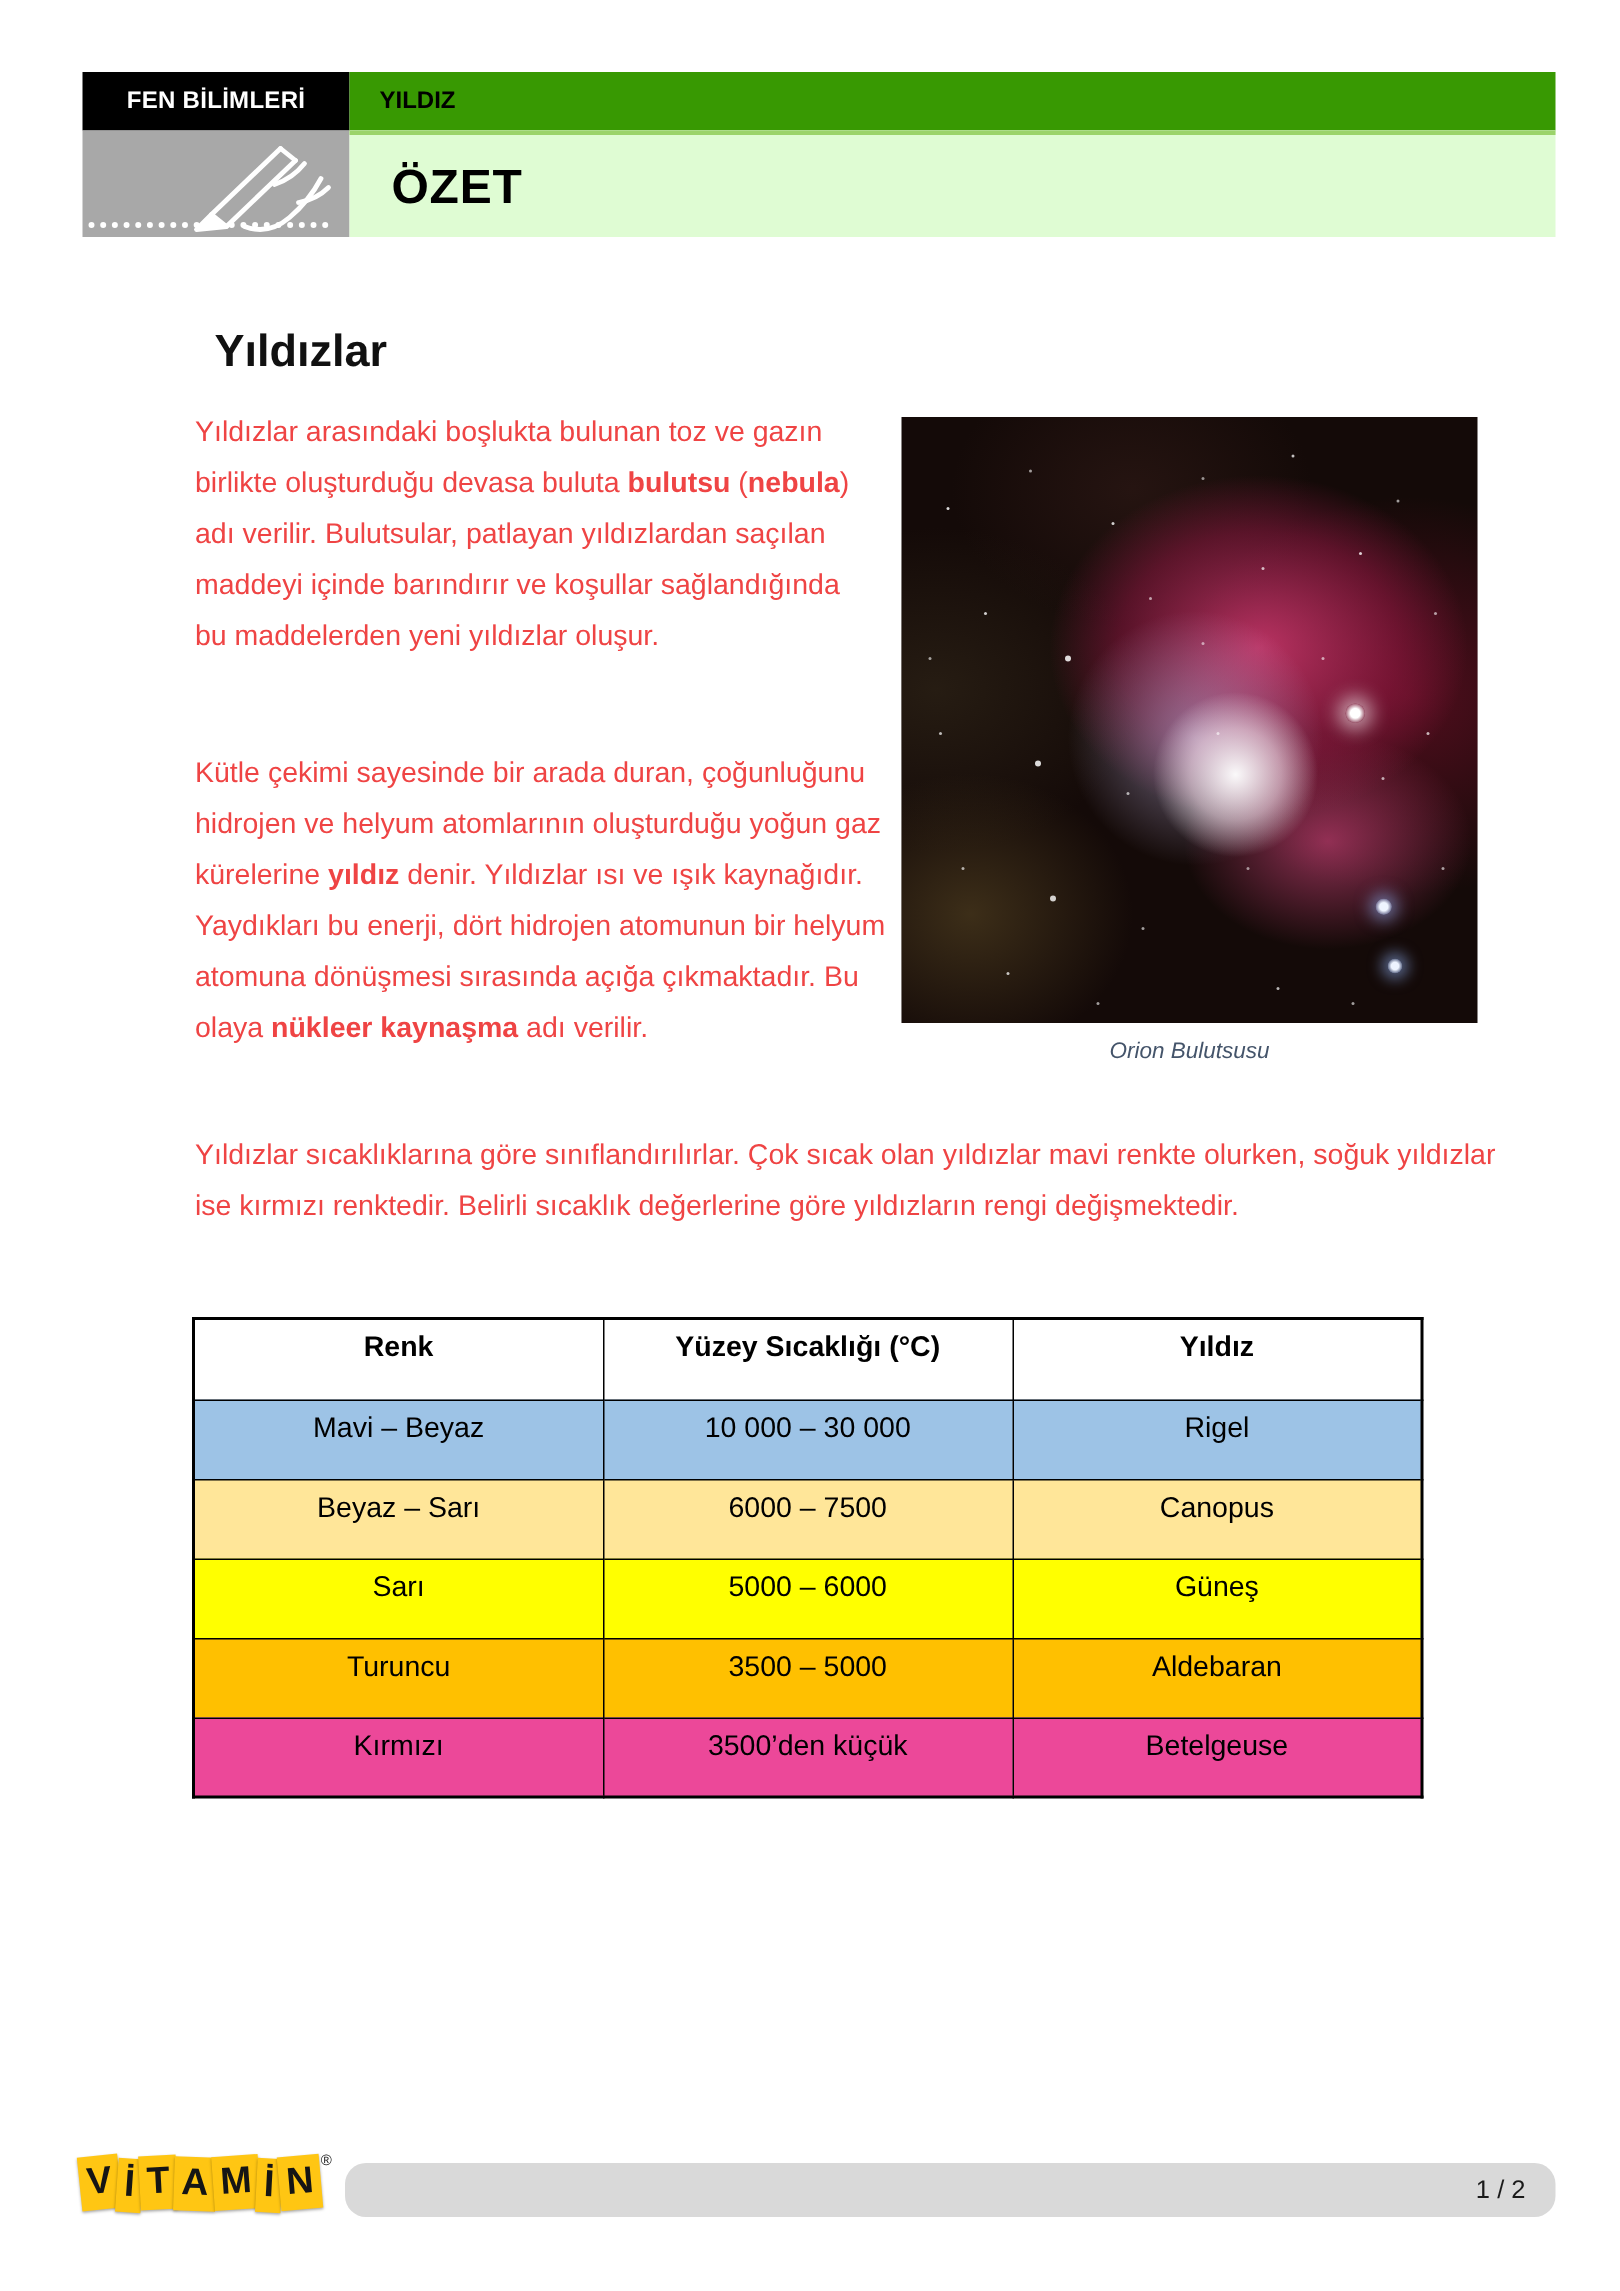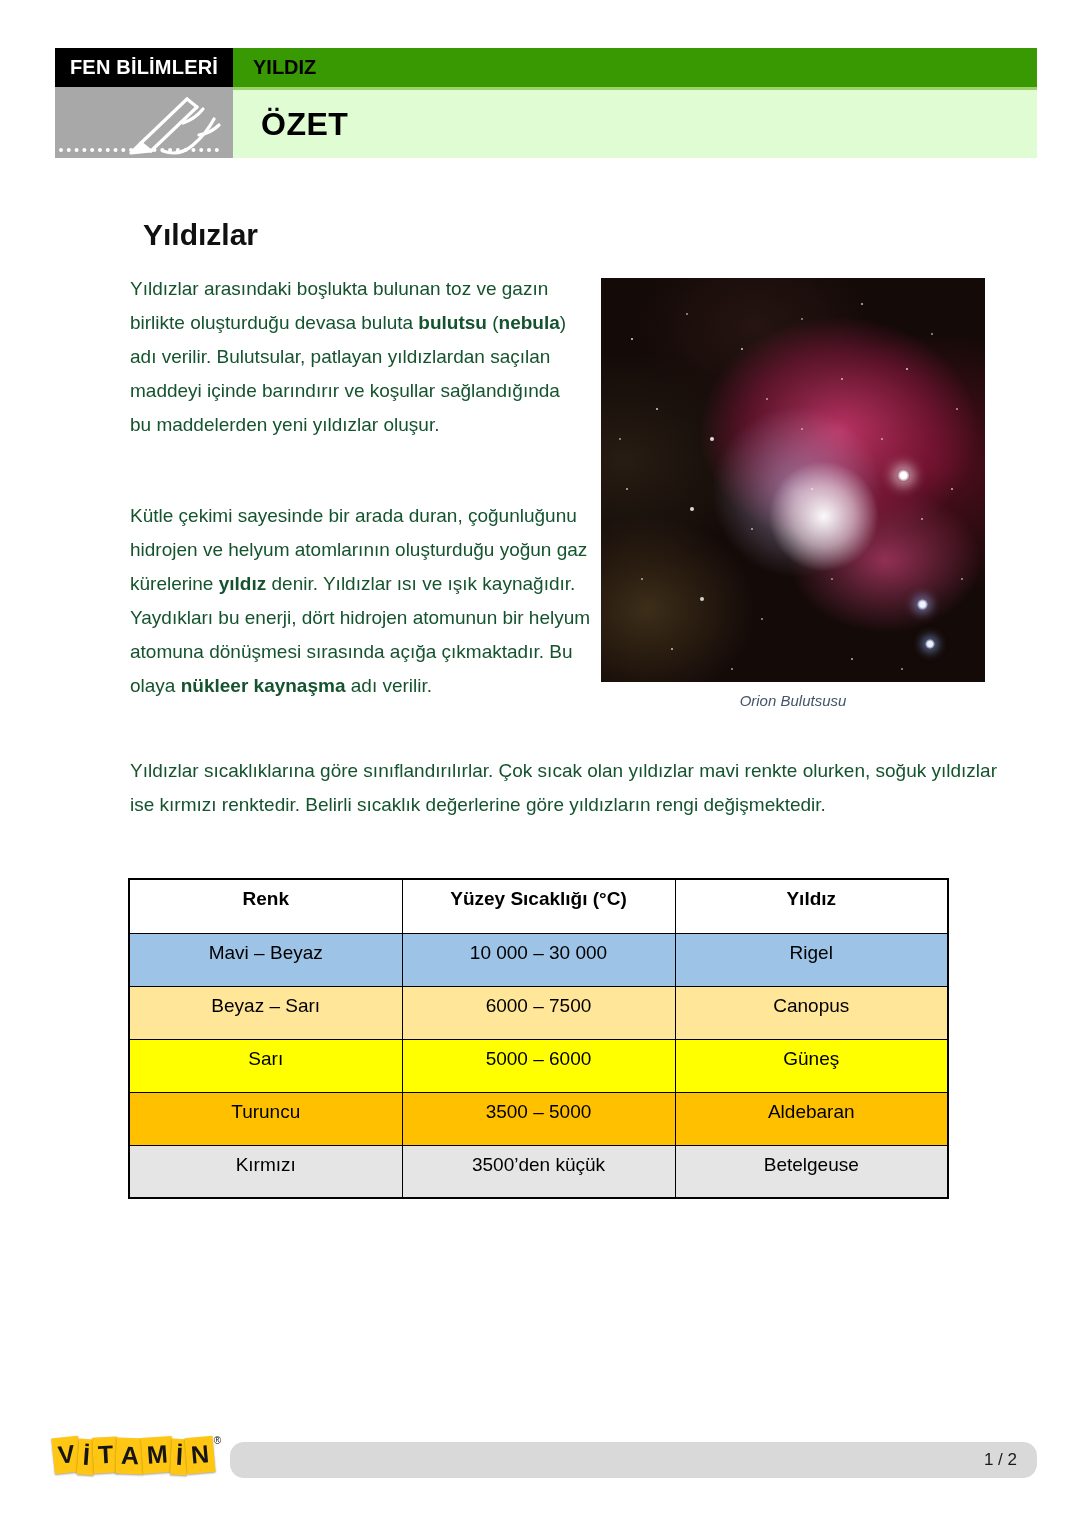--- a/index.html
+++ b/index.html
@@ -11,38 +11,38 @@
     --logo-yellow:#FFC613;
     --caption-color:#44546A;
   }
   *{box-sizing:border-box;margin:0;padding:0;}
   html,body{background:#fff;}
   body{font-family:"Liberation Sans", sans-serif;color:#1a1a1a;}
   #page{position:relative;width:1080px;height:1527px;background:#fff;overflow:hidden;}
 
   
   .hdr-black{position:absolute;left:55px;top:48px;width:178px;height:39px;
-    background:var(--header-black);color:#fff;font-weight:bold;font-size:20px;
+    background:var(--header-black);color:#fff;font-weight:bold;font-size:16px;
     display:flex;align-items:center;justify-content:center;letter-spacing:.2px;}
   .hdr-green{position:absolute;left:233px;top:48px;width:804px;height:39px;
-    background:var(--header-green);color:#000;font-weight:bold;font-size:20px;
+    background:var(--header-green);color:#000;font-weight:bold;font-size:16px;
     display:flex;align-items:center;padding-left:20px;}
   .hdr-gray{position:absolute;left:55px;top:87px;width:178px;height:71px;
     background:var(--icon-gray);overflow:hidden;}
   .hdr-lightgreen{position:absolute;left:233px;top:87px;width:804px;height:71px;
     background:var(--header-light-green);border-top:3px solid #9bd36a;
     display:flex;align-items:center;padding-left:28px;}
   .hdr-lightgreen .ozet{font-weight:bold;font-size:32px;color:#000;letter-spacing:.5px;}
   .dotline{position:absolute;left:4px;bottom:6px;width:160px;height:0;
     border-bottom:4px dotted #fff;}
   .pen-svg{position:absolute;right:2px;top:4px;}
 
   
   .section-title{position:absolute;left:143px;top:218px;font-size:30px;font-weight:bold;color:#111;}
-  .para{position:absolute;font-size:19px;line-height:34px;color:#14532d;text-align:left;}
+  .para{position:absolute;font-size:19px;line-height:34px;color:#ef4444;text-align:left;}
   .para b{font-weight:bold;}
   #para1{left:130px;top:272px;width:452px;}
   #para2{left:130px;top:499px;width:462px;}
   #para3{left:130px;top:754px;width:868px;}
 
   
   .figure{position:absolute;left:601px;top:278px;width:384px;height:404px;overflow:hidden;
     background:
       radial-gradient(circle 55px at 58% 59%, rgba(255,255,255,.97), rgba(255,238,246,.55) 55%, transparent 100%),
       radial-gradient(circle 85px at 51% 53%, rgba(195,185,232,.55), transparent 100%),
@@ -173,21 +173,21 @@
       <tr style="background: rgb(255, 255, 0);">
         <td>Sarı</td>
         <td>5000 – 6000</td>
         <td>Güneş</td>
       </tr>
       <tr style="background: rgb(255, 192, 0);">
         <td>Turuncu</td>
         <td>3500 – 5000</td>
         <td>Aldebaran</td>
       </tr>
-      <tr style="background: #e5e5e5; margin-top: 43px;">
+      <tr style="background: #ec4899; margin-top: 43px;">
         <td>Kırmızı</td>
         <td>3500’den küçük</td>
         <td>Betelgeuse</td>
       </tr>
     </tbody>
   </table>
 
   <div class="logo">
     <span class="tile">V</span>
     <span class="tile">İ</span>

